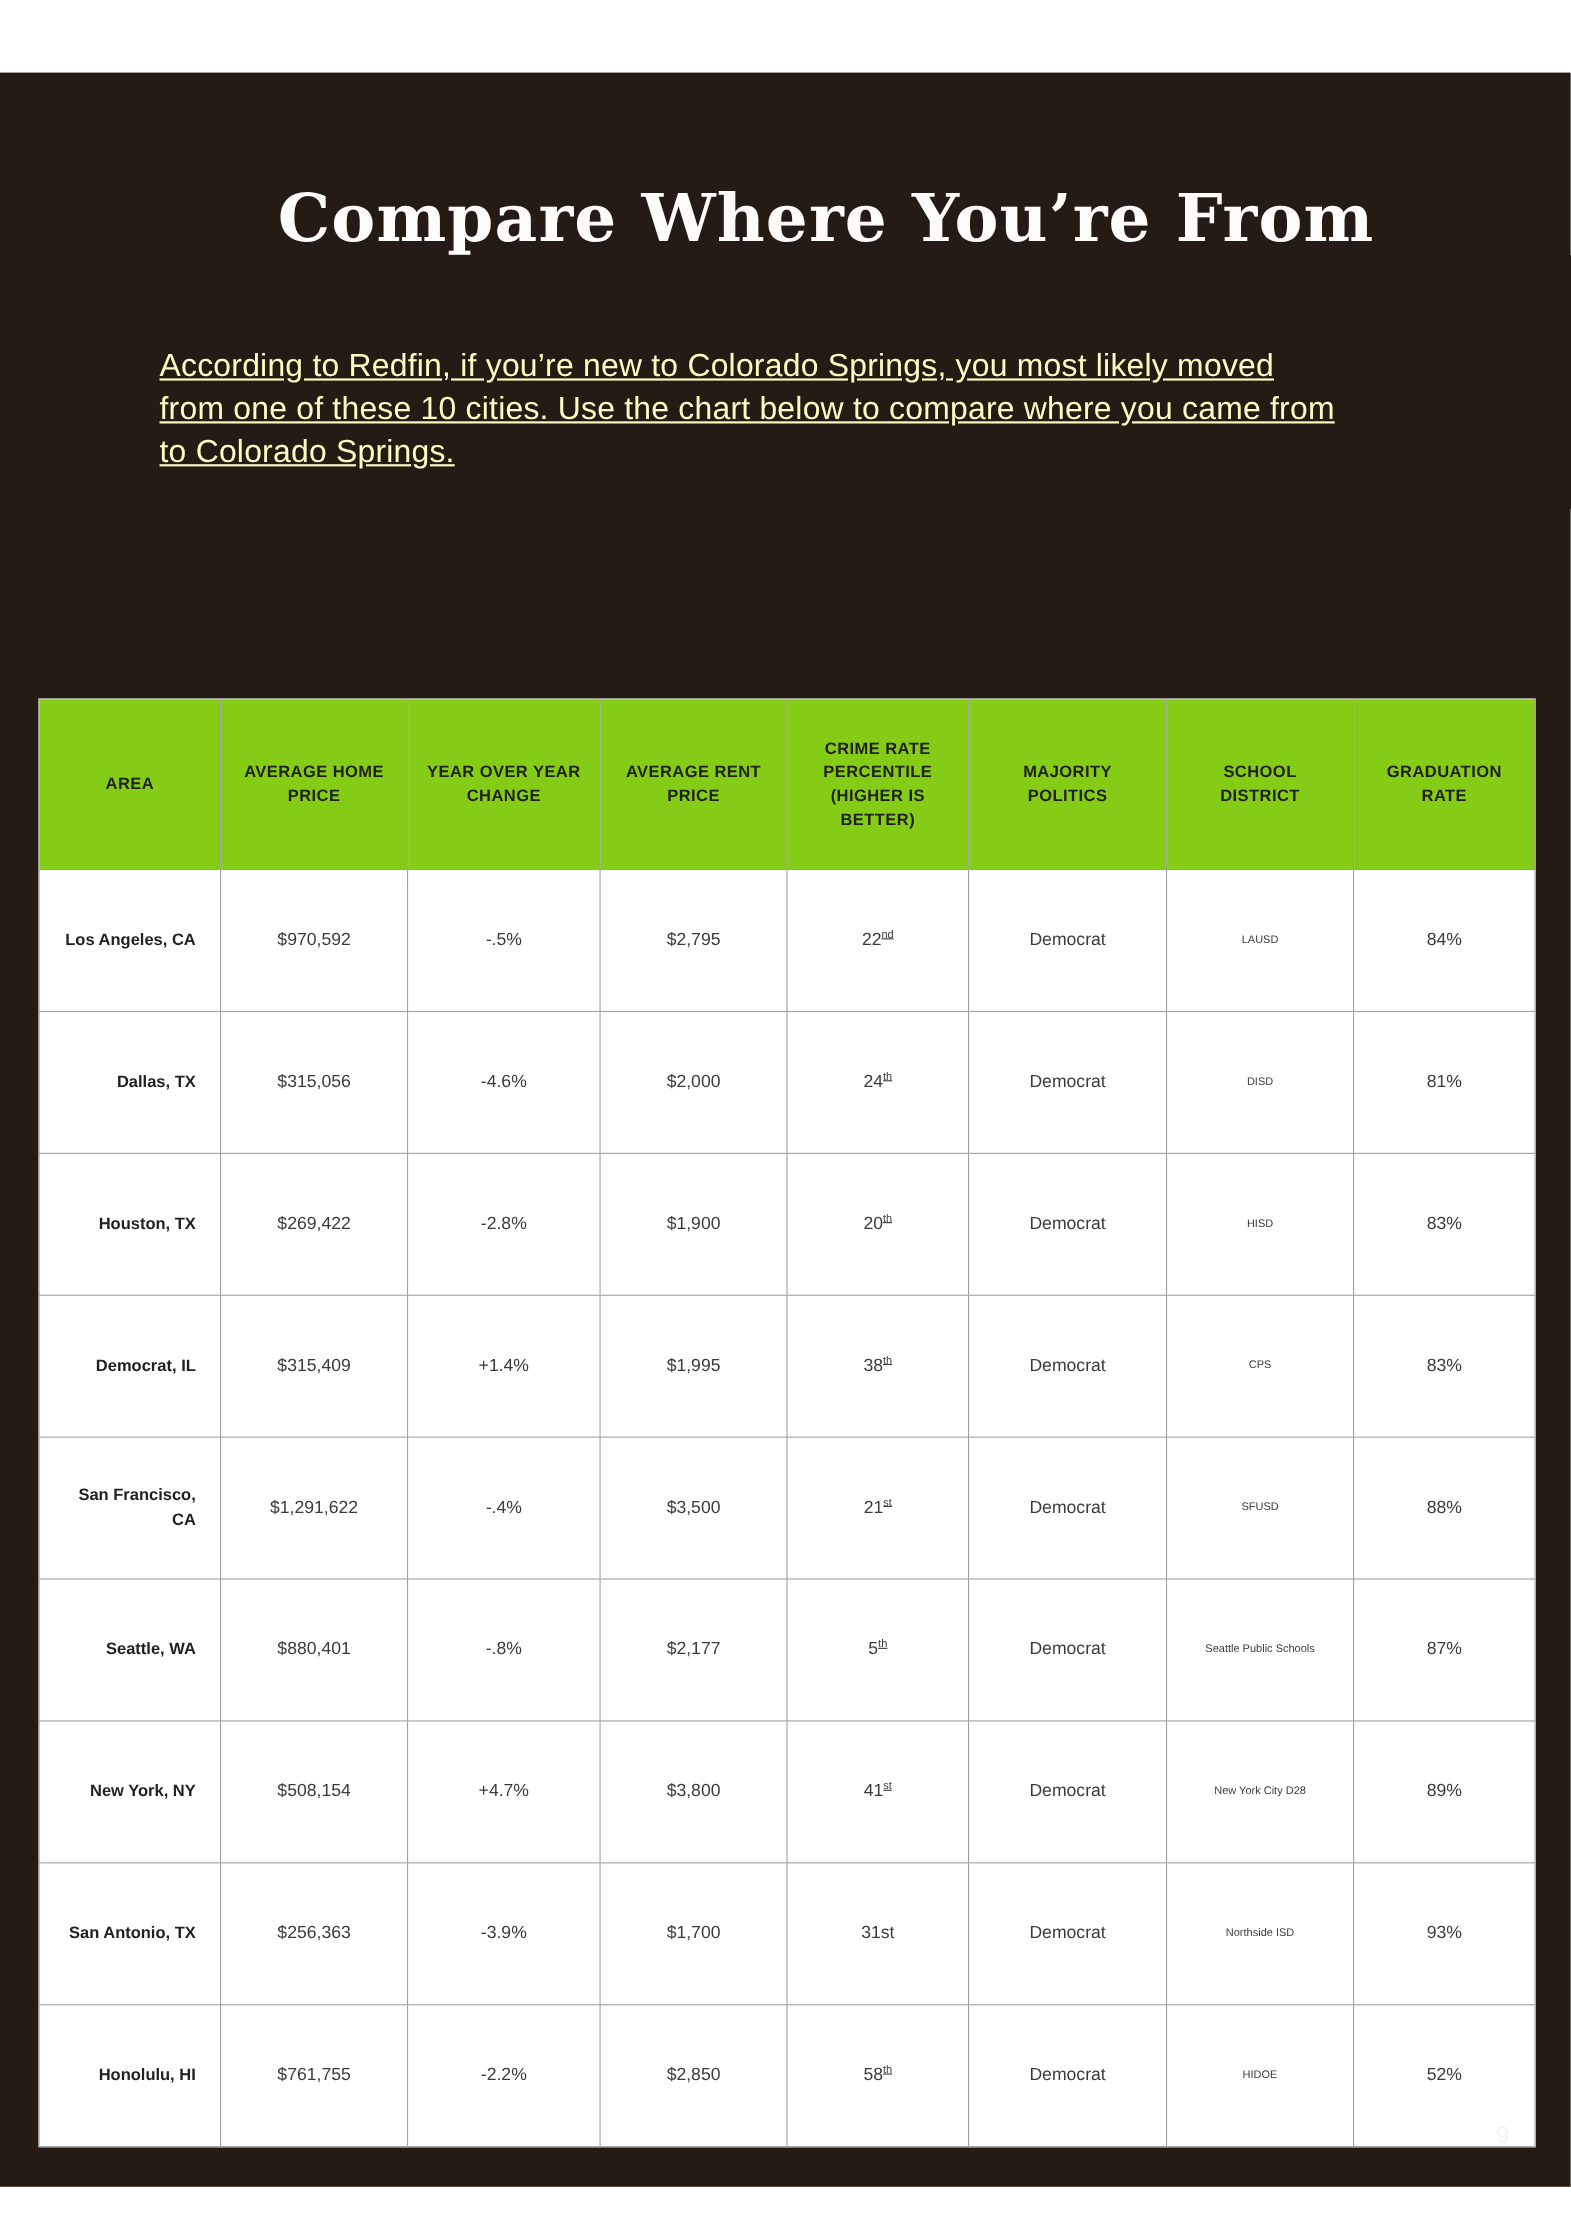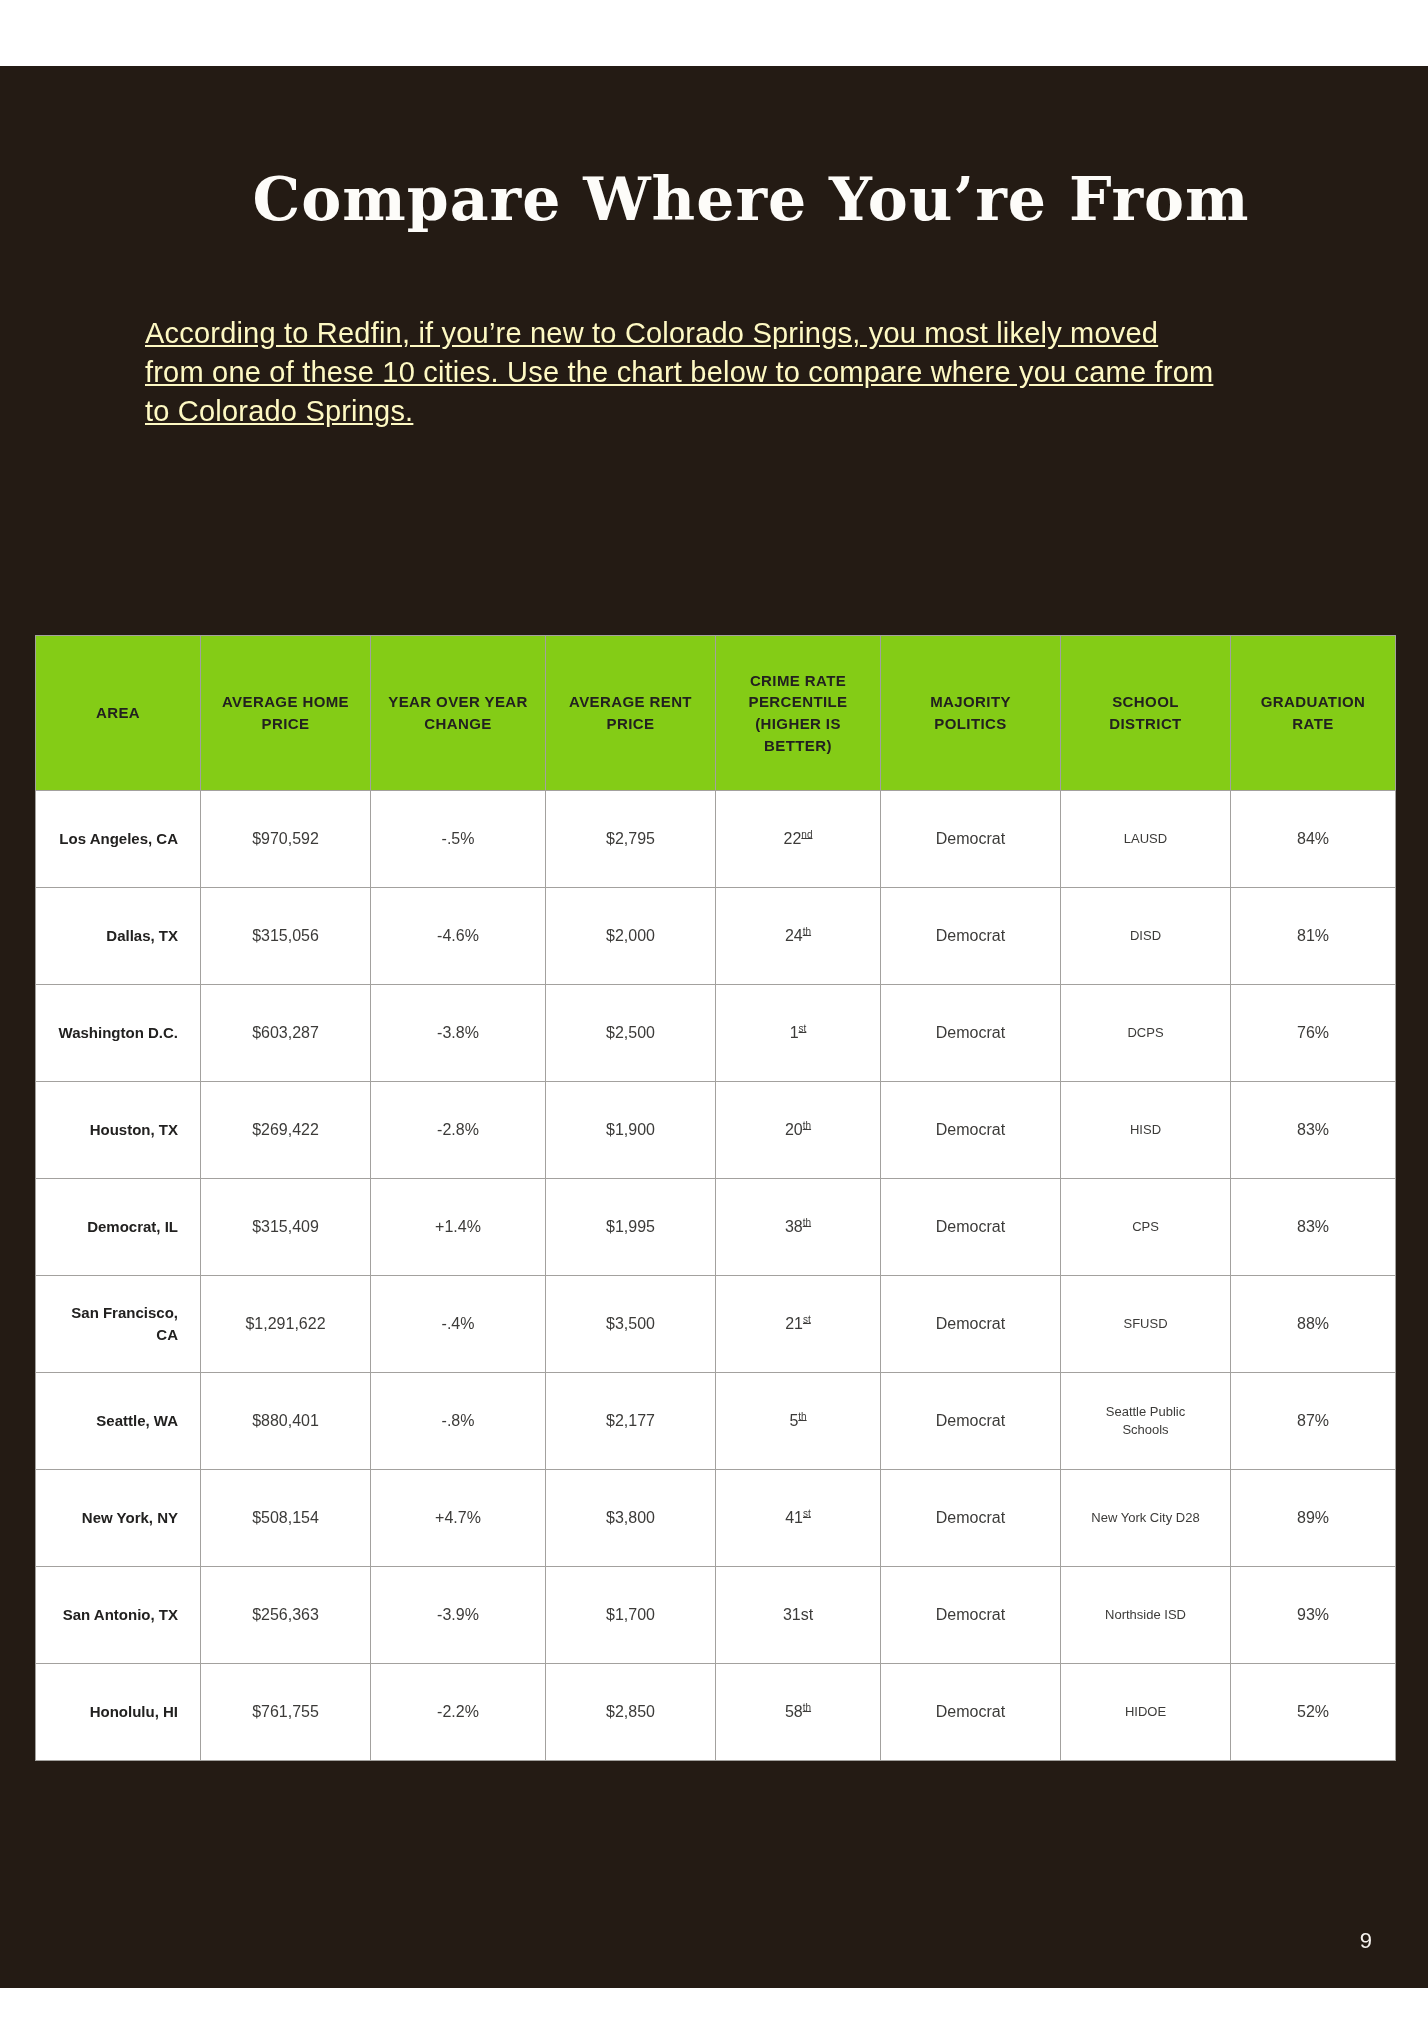--- a/index.html
+++ b/index.html
@@ -46,21 +46,21 @@
   }
   td {
     font-size:16px; color:#3c3b39; line-height:1.4;
     padding:4px 8px; height:88px; background:#ffffff;
   }
   td.area {
     font-weight:700; color:#222120; font-size:15px;
     padding:4px 22px; line-height:1.5;text-align:right;
   }
   td.school {
-    font-size:13px; padding:4px 26px;
+    font-size:10px; padding:20px 26px;
   }
   sup { font-size:10px; line-height:0;text-decoration:underline; }
   .page-num {
     position:absolute; top:1862px; right:56px;
     color:#f5f2ee; font-size:22px;
   }
 </style>
 </head>
 <body>
 
@@ -107,30 +107,20 @@
         </tr>
         <tr>
           <td class="area">Dallas, TX</td>
           <td>$315,056</td>
           <td>-4.6%</td>
           <td>$2,000</td>
           <td><span>24</span><sup>th</sup></td>
           <td>Democrat</td>
           <td class="school">DISD</td>
           <td>81%</td>
-        </tr>
-        <tr>
-          <td class="area">Washington D.C.</td>
-          <td>$603,287</td>
-          <td>-3.8%</td>
-          <td>$2,500</td>
-          <td><span>1</span><sup>st</sup></td>
-          <td>Democrat</td>
-          <td class="school">DCPS</td>
-          <td>76%</td>
         </tr>
         <tr>
           <td class="area">Houston, TX</td>
           <td>$269,422</td>
           <td>-2.8%</td>
           <td>$1,900</td>
           <td><span>20</span><sup>th</sup></td>
           <td>Democrat</td>
           <td class="school">HISD</td>
           <td>83%</td>

